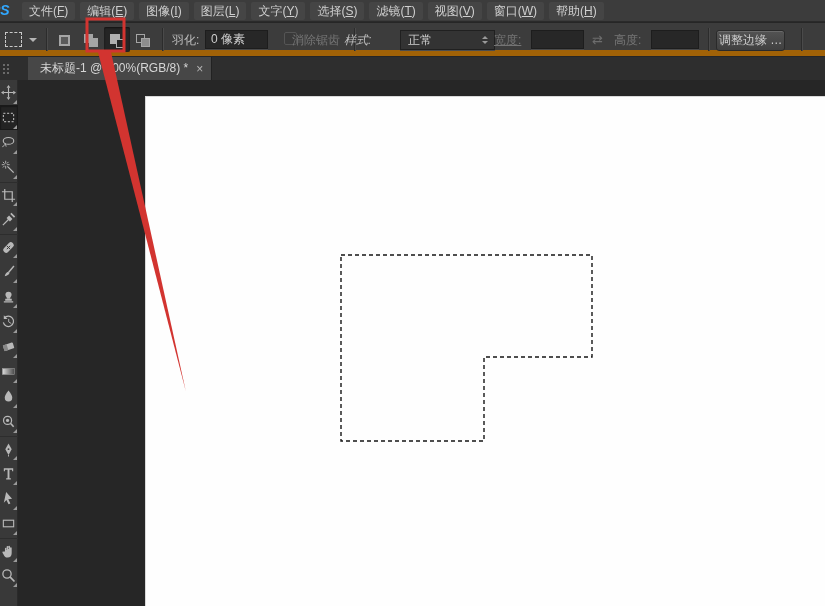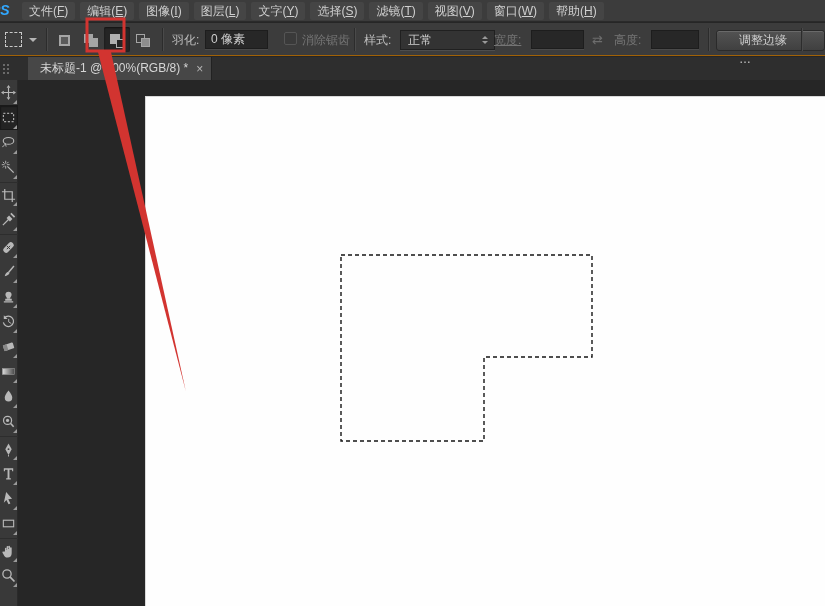--- a/index.html
+++ b/index.html
@@ -13,21 +13,21 @@
   .ps-logo { position:absolute; left:-9px; top:1px; width:24px; height:19px;
              color:#31a8ff; font-weight:bold; font-size:14px; font-style:italic;
              overflow:hidden; line-height:19px; }
   .menu-item { height:18px; line-height:18px; padding:0 7px; margin-right:5px;
                color:#cfcfcf; font-size:12px; background:#454545; border-radius:2px;
                white-space:nowrap; cursor:default; }
   .menu-item u { text-decoration:underline; }
 
   
   .optionsbar { position:absolute; left:0; top:23px; width:825px; height:33px;
-                background:#3c3c3c; border-bottom:1px solid #a16207; z-index:3; }
+                background:#3c3c3c; border-bottom:6px solid #a16207; z-index:3; }
   .optionsbar .sep { position:absolute; top:5px; width:1px; height:23px;
                      background:#2c2c2c; box-shadow:1px 0 0 #4a4a4a; }
   .preset-btn { position:absolute; left:3px; top:6px; width:38px; height:21px;
                 display:flex; align-items:center; }
   .preset-ants { width:17px; height:15px; margin-left:2px;
                  border:1px dashed #c9c9c9; }
   .caret-down { width:0; height:0; border:4px solid transparent;
                 border-top-color:#b5b5b5; margin:4px 0 0 7px; }
   .modes { position:absolute; left:52px; top:4px; display:flex; }
   .mode-btn { width:26px; height:25px; display:flex; align-items:center;
@@ -56,21 +56,21 @@
   .dropdown { position:absolute; top:7px; height:20px; background:#333;
               border:1px solid #202020; box-shadow:0 1px 0 #4d4d4d;
               color:#cdcdcd; font-size:12px; display:flex; align-items:center; }
   .dropdown .dd-text { flex:1; padding-left:7px; }
   .spinner { width:14px; display:flex; flex-direction:column; align-items:center;
              gap:2px; margin-right:2px; }
   .spinner i { width:0; height:0; border:3px solid transparent; }
   .spinner .up { border-bottom-color:#9a9a9a; }
   .spinner .dn { border-top-color:#9a9a9a; }
   .swap { position:absolute; top:9px; color:#6d6d6d; font-size:13px; }
-  .push-btn { position:absolute; top:7px; height:21px; padding:0 22px;
+  .push-btn { position:absolute; top:7px; height:21px; padding:0 2px;
               background:linear-gradient(#535353,#404040);
               border:1px solid #2a2a2a; box-shadow:inset 0 1px 0 #6a6a6a;
               border-radius:3px; color:#cdcdcd; font-size:12px; line-height:19px; }
 
   
   .tabbar { position:absolute; left:0; top:57px; width:825px; height:23px;
             background:#2e2e2e; z-index:2; }
   .grip { position:absolute; left:2px; top:6px; width:9px; height:12px;
           background-image:radial-gradient(#6a6a6a 1px, transparent 1.2px);
           background-size:4px 4px; }
@@ -166,24 +166,24 @@
           <b></b>
         </div>
       </div>
     </div>
   <div class="sep" style="left:162px;"></div>
 
   <span class="opt-label" style="left:172px;">羽化:</span>
   <div class="field" style="left:205px; width:63px;">0 像素</div>
 
   <div class="checkbox" style="left:284px;"></div>
-  <span class="opt-label disabled" style="left:302px;">消除锯齿</span>
+  <span class="opt-label disabled" style="left:292px;">消除锯齿</span>
   <div class="sep" style="left:354px;"></div>
 
-  <span class="opt-label" style="left:364px;">样式:</span>
+  <span class="opt-label" style="left:344px;font-style:italic;">样式:</span>
   <div class="dropdown" style="left:400px; width:95px;">
     <span class="dd-text">正常</span>
     <span class="spinner">
       <i class="up"></i>
         <i class="dn"></i>
       </span>
   </div>
 
   <span class="opt-label disabled" style="left:494px;text-decoration:underline;">宽度:</span>
   <div class="field" style="left:531px; width:53px;"></div>

